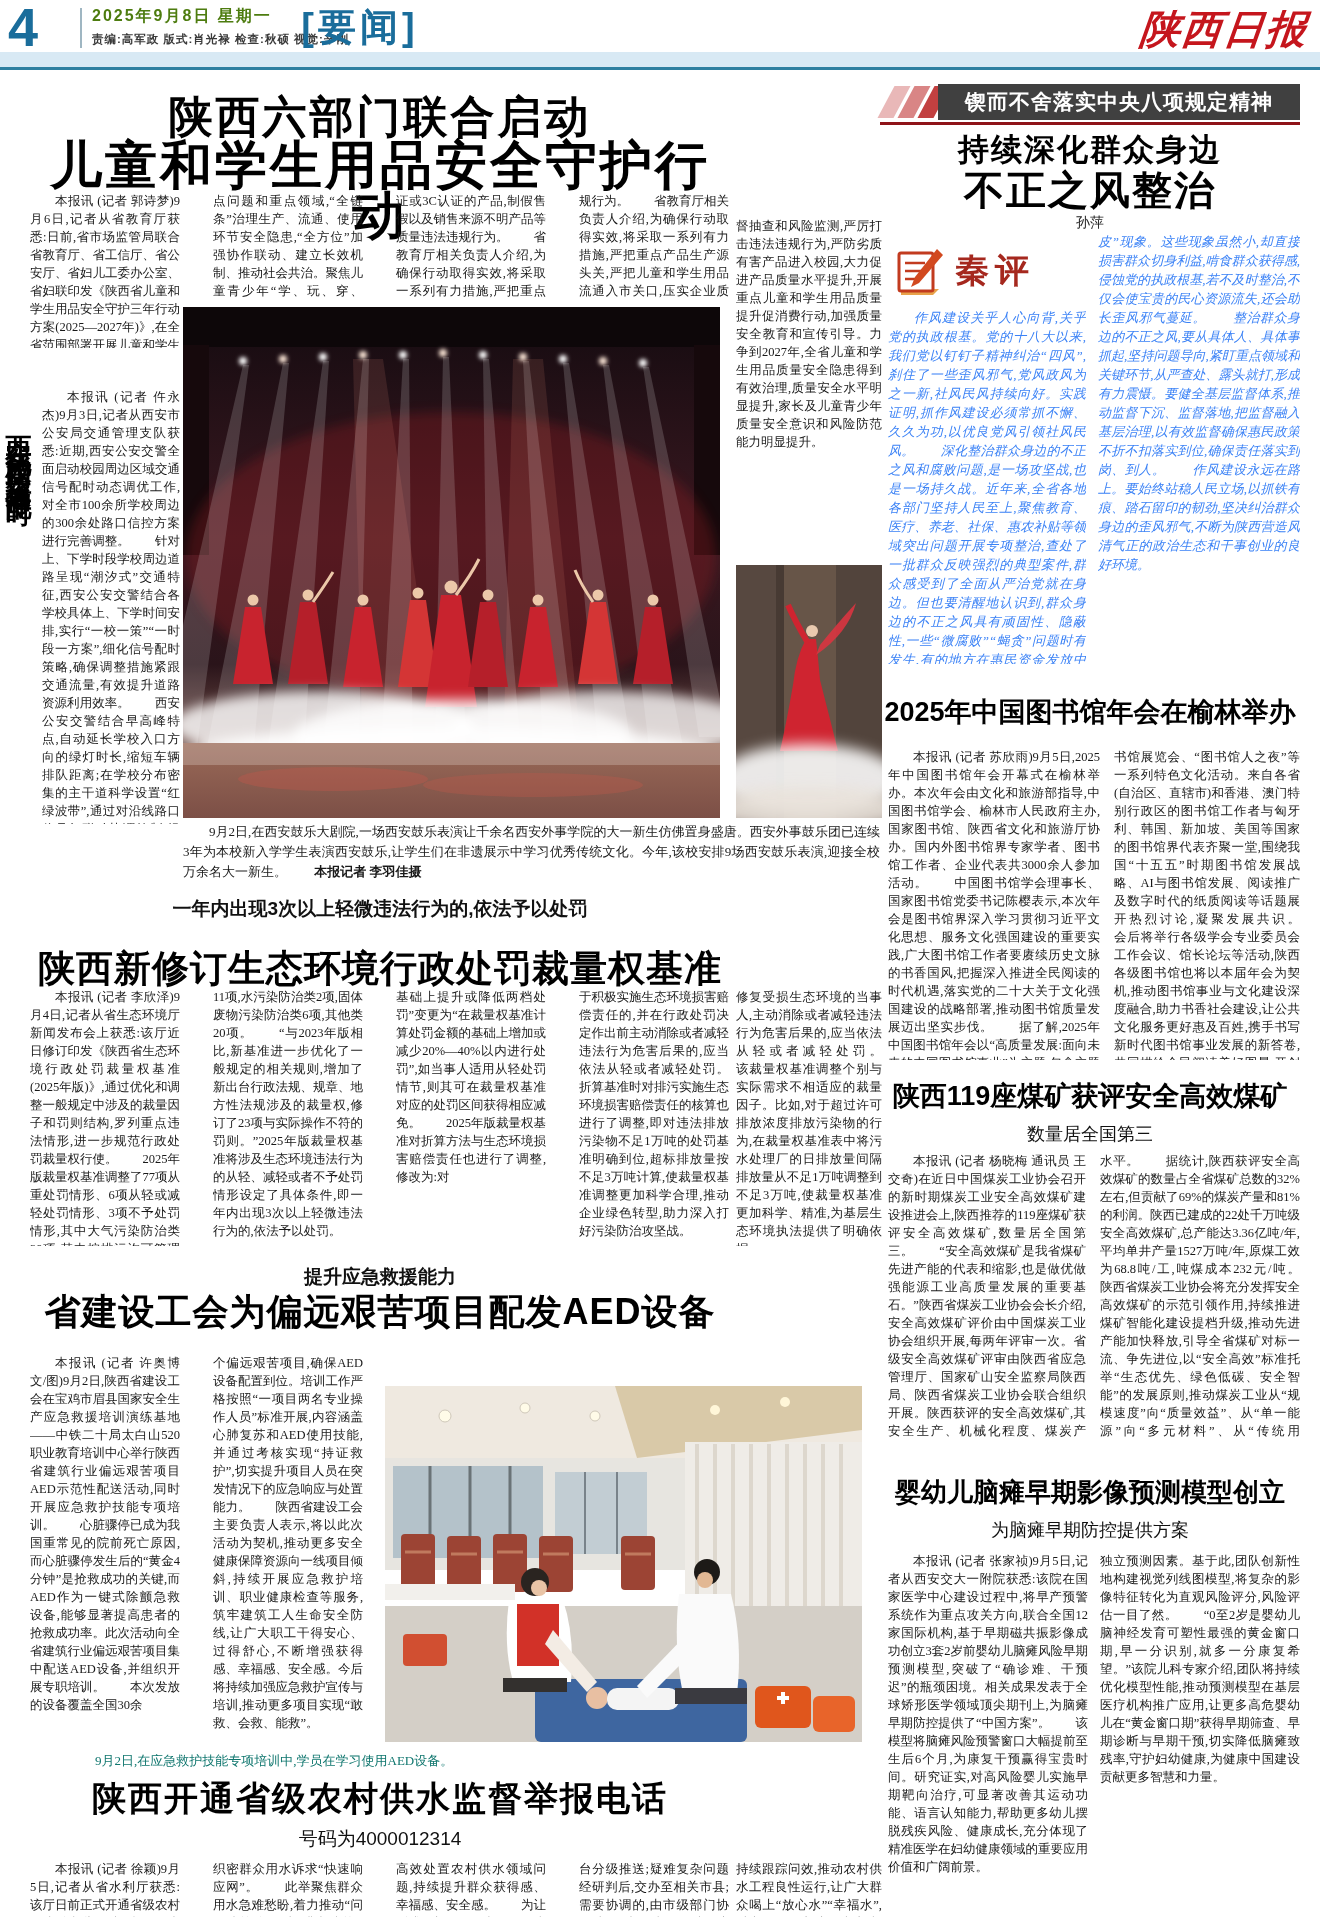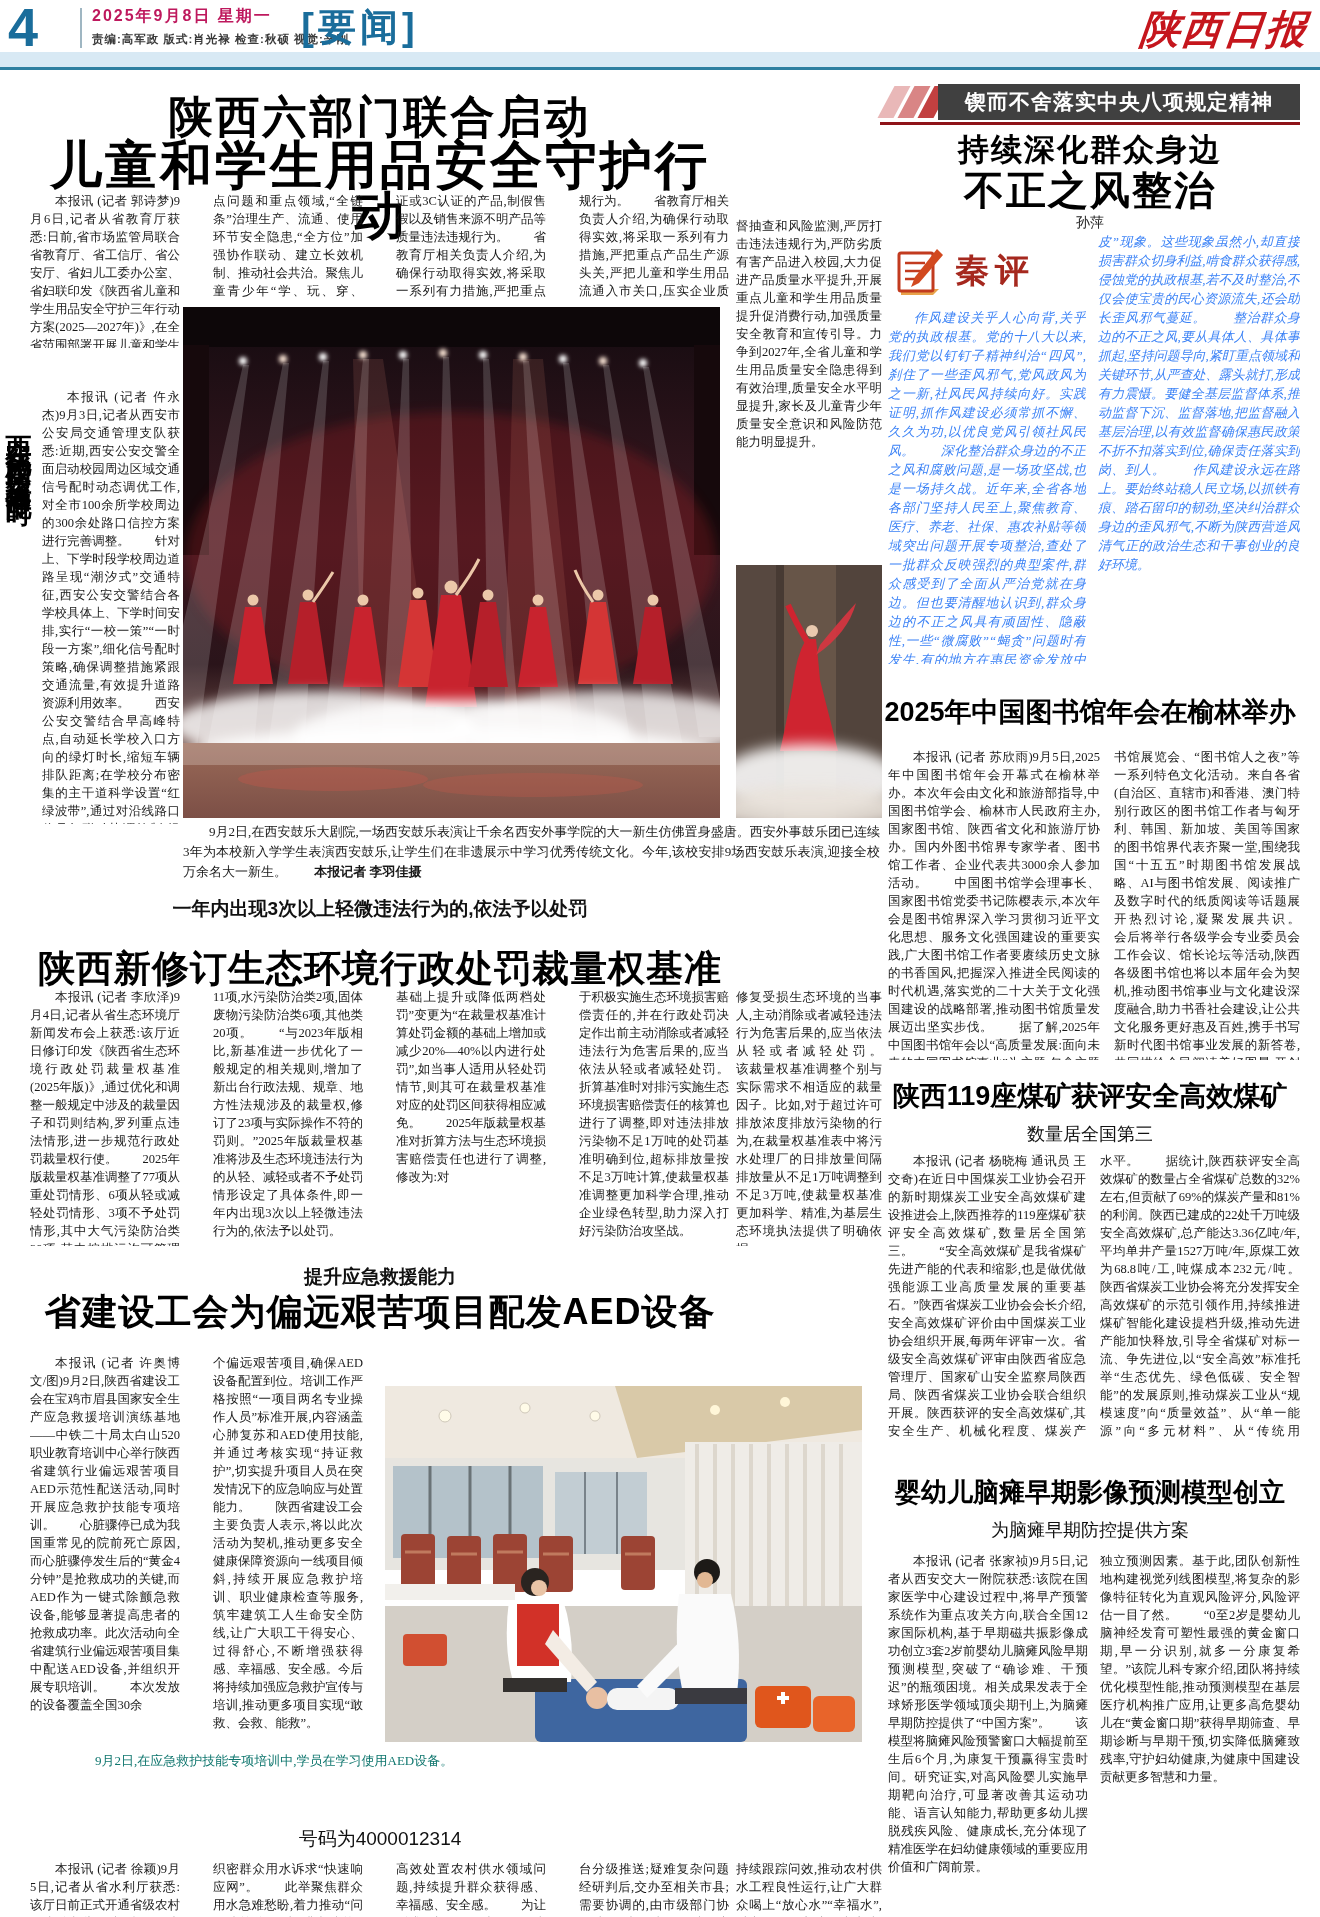--- a/index.html
+++ b/index.html
@@ -4,21 +4,21 @@
 <style>
   html,body{margin:0;padding:0;background:#e9e9e9;}
   #page{position:relative;width:1320px;height:1917px;background:#ffffff;overflow:hidden;
         font-family:"Liberation Serif",serif;color:#1c1c1c;margin:0 auto;}
   .abs{position:absolute;}
   
   .pagenum{left:8px;top:0px;font-family:"Liberation Sans",sans-serif;font-weight:800;
            font-size:54px;color:#1a6d9b;line-height:54px;}
   .hdr-divider{left:80px;top:8px;width:2px;height:40px;background:#9fb6c2;}
   .hdr-date{left:92px;top:6px;font-family:"Liberation Sans",sans-serif;font-size:16px;
-            font-weight:700;color:#be185d;letter-spacing:2px;}
+            font-weight:700;color:#4d7c0f;letter-spacing:2px;}
   .hdr-credits{left:92px;top:32px;font-family:"Liberation Sans",sans-serif;font-size:11.5px;
                font-weight:700;color:#3a3a3a;letter-spacing:1px;}
   .section{left:250px;top:2px;width:220px;text-align:center;font-family:"Liberation Sans",sans-serif;
            font-weight:900;font-size:38px;color:#1a6d9b;letter-spacing:4px;}
   .masthead{left:1118px;top:2px;width:190px;text-align:right;color:#c5161d;
             font-family:"Liberation Serif",serif;font-weight:900;font-style:italic;
             font-size:40px;letter-spacing:2px;transform:skewX(-6deg);}
   .blueband{left:0;top:52px;width:1320px;height:15px;background:#d8e9f4;}
   .tealline{left:0;top:67px;width:1320px;height:3px;background:#2e7fa0;}
   
@@ -278,20 +278,21 @@
         <rect x="290" y="302" width="72" height="16" fill="#3a3a40"></rect>
       </g>
       <rect x="370" y="300" width="56" height="42" rx="6" fill="#e0561c"></rect>
       <rect x="428" y="310" width="42" height="36" rx="6" fill="#e8642a"></rect>
       <rect x="392" y="310" width="12" height="4" fill="#fff"></rect>
         <rect x="396" y="306" width="4" height="12" fill="#fff"></rect>
     </svg>
   </div>
   <div class="abs" style="left:95px;top:1752px;width:560px;font-size:13px;color:#0f766e;">9月2日,在应急救护技能专项培训中,学员在学习使用AED设备。</div>
 
+  <div class="abs hl" style="left:30px;top:1776px;width:700px;font-size:34px;line-height:44px;letter-spacing:2px;">陕西开通省级农村供水监督举报电话</div>
   <div class="abs subtitle" style="left:30px;top:1826px;width:700px;font-size:19px;">号码为4000012314</div>
   <div class="abs col" style="left:30px;top:1860px;width:150px;height:57px;">本报讯 (记者 徐颖)9月5日,记者从省水利厅获悉:该厅日前正式开通省级农村供水监督举报电话,号码为4000012314,旨在畅通群众用水诉求、监督渠道,全力解决群众用水问题,守护农村供水安全底线。该厅将“陕西城乡供水”微信小程序、省城乡供水信访监督平台,共同</div>
   <div class="abs col noindent" style="left:213px;top:1860px;width:150px;height:57px;">织密群众用水诉求“快速响应网”。　　此举聚焦群众用水急难愁盼,着力推动“问题清单”转化为“满意清单”,是省水利厅深化“群众点题”机制、强化服务担当的具体实践,更是提升农村供水保障能力与基层治理效能的关键举措,能有效压实各级责任,进一步畅通群众用水诉求渠道,</div>
   <div class="abs col noindent" style="left:396px;top:1860px;width:150px;height:57px;">高效处置农村供水领域问题,持续提升群众获得感、幸福感、安全感。　　为让诉求“接得住、办得好”,省水利厅不断健全供水诉求“接收—交办—处置—回访”全链条闭环处置机制,确保每个环节衔接有序、责任明确。群众通过电话或其他渠道反映的问题,经分析研判后,通过省级平</div>
   <div class="abs col noindent" style="left:579px;top:1860px;width:150px;height:57px;">台分级推送;疑难复杂问题经研判后,交办至相关市县;需要协调的,由市级部门协同处理,处理结果及时回访核实,确保群众诉求件件有着落。　　“我们将通过现场核查、电话回访、调取供水平台运行数据等方式核验整改实效,确保群众‘件件有回音’。”省水利厅相关负责人说,下一步将</div>
   <div class="abs col noindent" style="left:736px;top:1860px;width:146px;height:57px;">持续跟踪问效,推动农村供水工程良性运行,让广大群众喝上“放心水”“幸福水”,以实际行动守护民生底线,奋力谱写农村供水高质量发展新篇章。</div>
 
   <div class="abs banner">
     <span class="slash" style="left:6px;background:#e9b8b8;"></span>
     <span class="slash" style="left:26px;background:#d98585;"></span>

